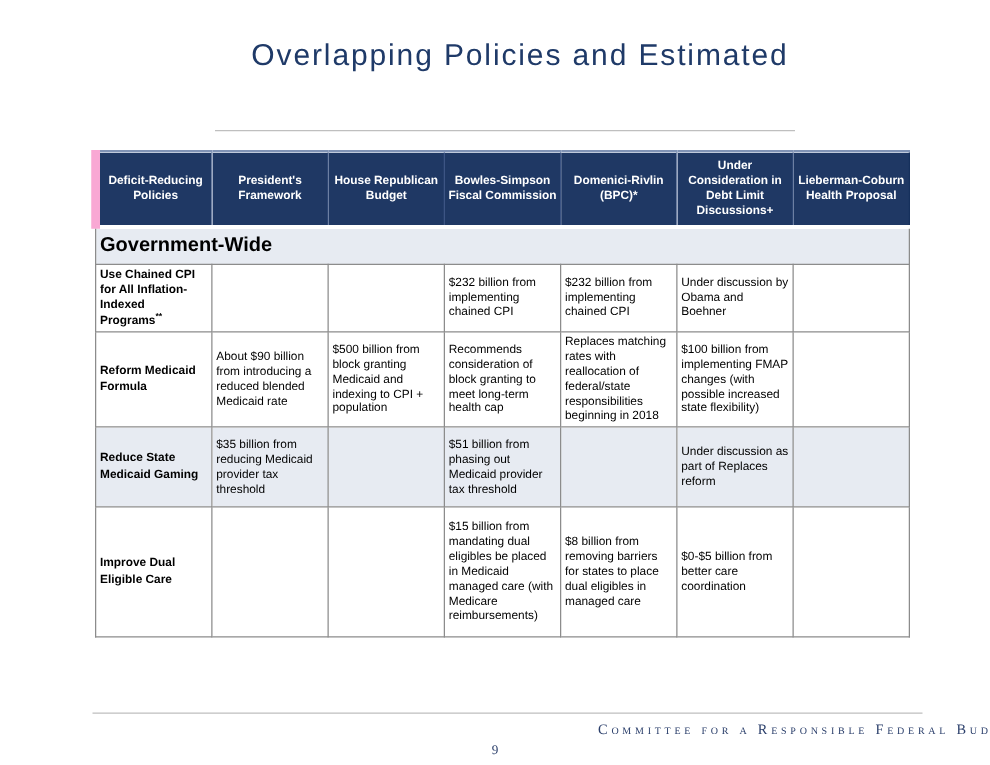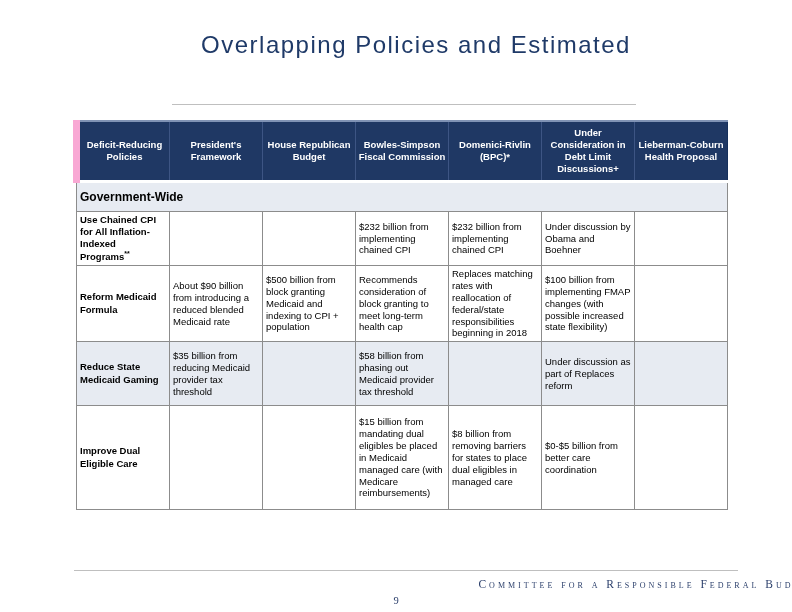--- a/index.html
+++ b/index.html
@@ -31,21 +31,21 @@
     overflow:hidden;
   }
   .tbl thead th{
     background:var(--navy,#1F3864);color:#fff;font-weight:bold;font-size:9.5px;
     border:1px solid #3D5584;border-top:2px solid #8093B5;
     height:54px;padding:2px 2px;
   }
   .tbl thead th:first-child{border-left:7px solid #f9a8d4;}
   .tbl thead th:last-child{border-right:1px solid #16305C;margin-top:20px;}
   tr.section td{
-    background:var(--band,#E7EBF2);font-weight:bold;font-size:12px;height:24px;
+    background:var(--band,#E7EBF2);font-weight:bold;font-size:16px;height:24px;
   }
   tr.section-first td{border-top:3px solid #fff;}
   td.policy{font-weight:bold;}
   tr.shaded td{background:var(--band,#E7EBF2);}
   tr.r1{height:54px;} tr.r2{height:75px;} tr.r3{height:64px;} tr.r4{height:104px;}
   .footer-rule{
     position:absolute;left:74px;top:570px;width:664px;height:1px;
     background:var(--rule_gray,#BFBFBF);
   }
   .footer-org{
@@ -109,21 +109,21 @@
         <td>$500 billion from block granting Medicaid and indexing to CPI + population</td>
         <td>Recommends consideration of block granting to meet long-term health cap</td>
         <td>Replaces matching rates with reallocation of federal/state responsibilities beginning in 2018</td>
         <td>$100 billion from implementing FMAP changes (with possible increased state flexibility)</td>
         <td></td>
       </tr>
       <tr class="r3 shaded">
         <td class="policy"><span>Reduce State Medicaid Gaming</span><sup></sup></td>
         <td>$35 billion from reducing Medicaid provider tax threshold</td>
         <td></td>
-        <td>$58 billion from phasing out Medicaid provider tax threshold</td>
+        <td>$51 billion from phasing out Medicaid provider tax threshold</td>
         <td></td>
         <td>Under discussion as part of Replaces reform</td>
         <td></td>
       </tr>
       <tr class="r4">
         <td class="policy"><span>Improve Dual Eligible Care</span><sup></sup></td>
         <td></td>
         <td></td>
         <td>$15 billion from mandating dual eligibles be placed in Medicaid managed care (with Medicare reimbursements)</td>
         <td>$8 billion from removing barriers for states to place dual eligibles in managed care</td>

